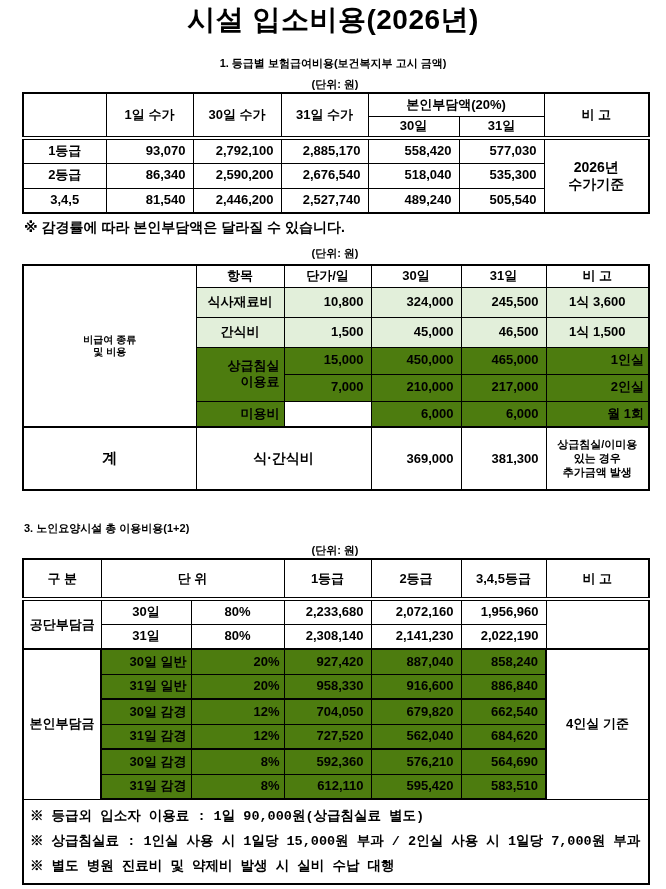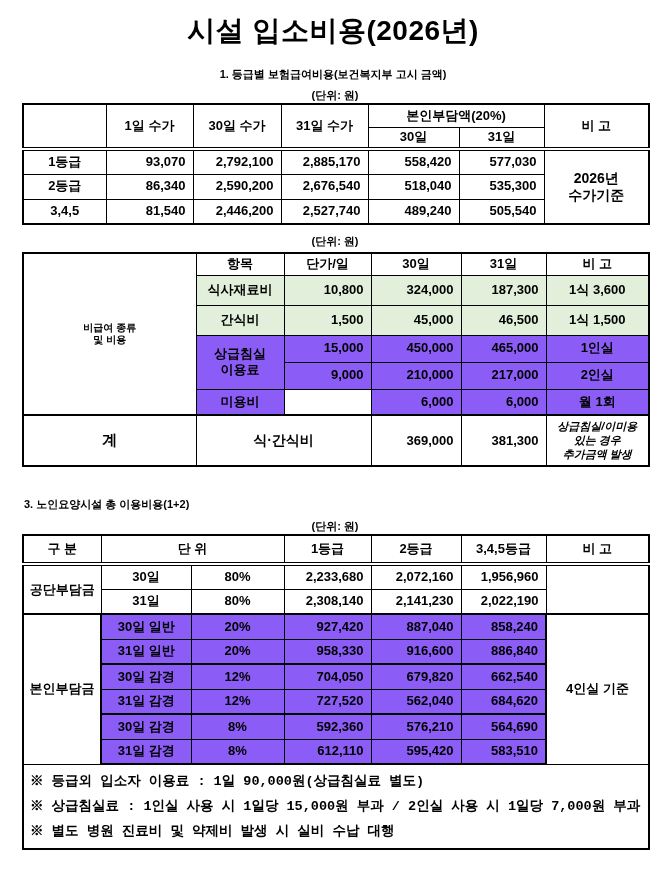--- a/index.html
+++ b/index.html
@@ -8,21 +8,21 @@
     width: 666px;
     height: 889px;
     font-family: "Liberation Sans", "DejaVu Sans", sans-serif;
     font-weight: 700;
     color: #000;
     overflow: hidden;
   }
   .page { width: 666px; height: 889px; position: relative; }
 
   .doc-title {
-    margin-top: 12px;
+    margin-top: 1px;
     text-align: center;
     font-size: 28px;
     letter-spacing: 0.5px;
   }
   .sec-heading { font-size: 11px; }
   .sec1-heading { margin-top: 17px; text-align: center; }
   .sec2-heading { margin-top: 15px; margin-left: 24px; text-align: left; }
   .sec3-heading { margin-top: 30px; margin-left: 24px; text-align: left; }
 
   .unit-label {
@@ -62,31 +62,31 @@
   .num { text-align: right; padding-right: 7px; }
   .pre { white-space: pre-line; }
 
   
   .tbl-1 .hrow1 td { height: 23px; }
   .tbl-1 .hrow2 td { height: 22px; }
   .tbl-1 .drow td { height: 25px; }
 
   
   .green { background: #e2efda; }
-  .blue  { background: #8b5cf6; }
+  .blue  { background: #4d7c0f; text-align: right; }
   .tbl-2 .hrow td { height: 22px; }
   .tbl-2 .r-meal td { height: 30px; }
   .tbl-2 .r-snack td { height: 30px; }
   .tbl-2 .r-room td { height: 27px; }
   .tbl-2 .r-beauty td { height: 26px; }
   .tbl-2 .r-total td { height: 43px; border-top: 2.5px solid #000; }
-  .small-note { font-size: 11px; line-height: 1.25; padding: 4px; font-style: italic; }
+  .small-note { font-size: 11px; line-height: 1.25; padding: 10px; }
 
   
-  .tbl-3 .hrow td { height: 29px; }
+  .tbl-3 .hrow td { height: 40px; }
   .tbl-3 .blue-row td { height: 25px; }
   .grp-t { border-top: 2.5px solid #000; }
   .grp-b { border-bottom: 2.5px solid #000; }
   .grp-l { border-left: 2.5px solid #000; margin-top: 36px; }
   .grp-r { border-right: 2.5px solid #000; }
   .sect-top { border-top: 2px solid #000; }
 
   .footnote-1 {
     margin-top: 5px;
     margin-left: 24px;
@@ -155,20 +155,21 @@
       <td>3,4,5</td>
       <td class="num">81,540</td>
       <td class="num">2,446,200</td>
       <td class="num">2,527,740</td>
       <td class="num">489,240</td>
       <td class="num">505,540</td>
     </tr>
   </tbody>
     </table>
 
+  <div class="footnote-1">※ 감경률에 따라 본인부담액은 달라질 수 있습니다.</div>
 
   <div class="unit-label unit-2">(단위: 원)</div>
 
   <table class="tbl-2">
     <colgroup>
       <col style="width:173px">
         <col style="width:88px">
         <col style="width:87px">
       <col style="width:90px">
         <col style="width:85px">
@@ -181,40 +182,40 @@
       <td>항목</td>
       <td>단가/일</td>
       <td>30일</td>
       <td>31일</td>
       <td>비 고</td>
     </tr>
     <tr class="r-meal">
       <td class="green">식사재료비</td>
       <td class="green num">10,800</td>
       <td class="green num">324,000</td>
-      <td class="green num">187,300</td>
+      <td class="green num">245,500</td>
       <td class="green">1식 3,600</td>
     </tr>
     <tr class="r-snack">
       <td class="green">간식비</td>
       <td class="green num">1,500</td>
       <td class="green num">45,000</td>
       <td class="green num">46,500</td>
       <td class="green">1식 1,500</td>
     </tr>
     <tr class="r-room">
       <td rowspan="2" class="blue pre">상급침실
 이용료</td>
       <td class="blue num">15,000</td>
       <td class="blue num">450,000</td>
       <td class="blue num">465,000</td>
       <td class="blue">1인실</td>
     </tr>
     <tr class="r-room">
-      <td class="blue num">9,000</td>
+      <td class="blue num">7,000</td>
       <td class="blue num">210,000</td>
       <td class="blue num">217,000</td>
       <td class="blue">2인실</td>
     </tr>
     <tr class="r-beauty">
       <td class="blue">미용비</td>
       <td class="num"></td>
       <td class="blue num">6,000</td>
       <td class="blue num">6,000</td>
       <td class="blue">월 1회</td>

